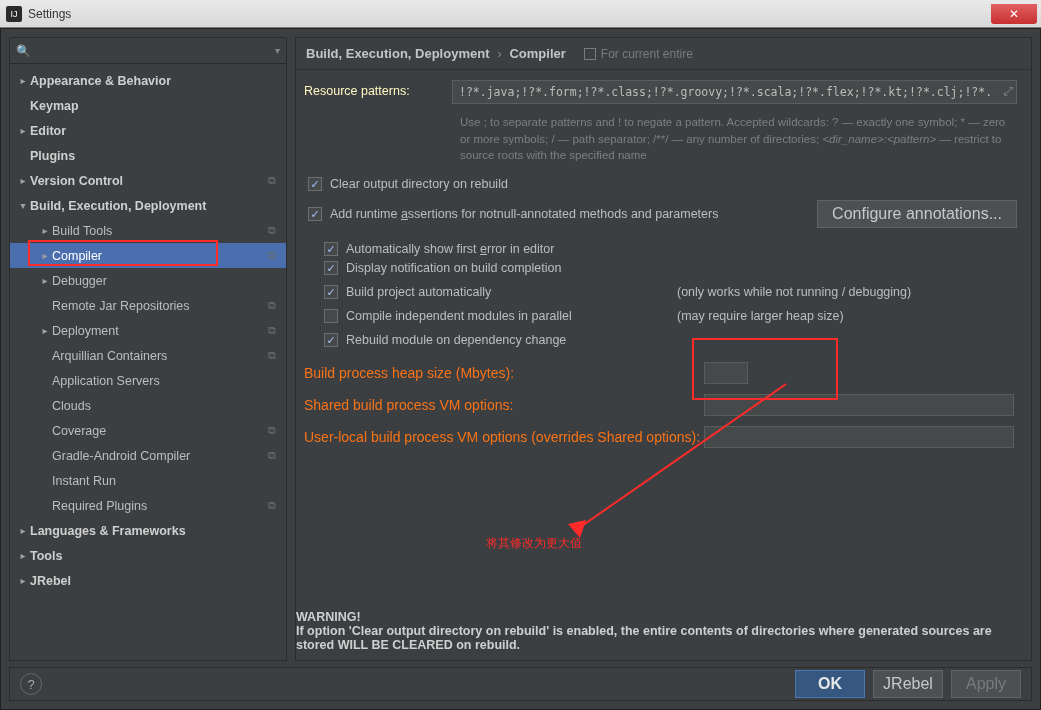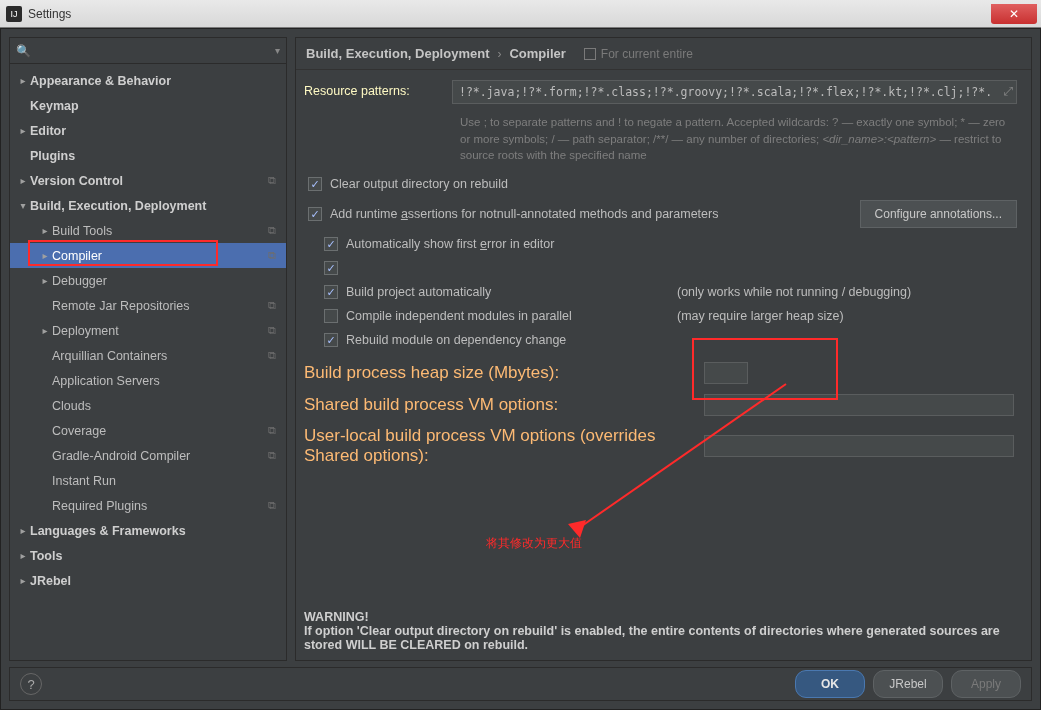--- a/index.html
+++ b/index.html
@@ -54,41 +54,41 @@
   .hint .it { font-style: italic;}
 
   .chk-row { display:flex; align-items:center; height:24px; padding-left:4px;}
   .chk { width:14px; height:14px; border:1px solid #6b6f70; background:#45494a; margin-right:8px; display:flex; align-items:center; justify-content:center; color:#b8d0ff; font-size:11px; cursor:pointer;}
   .chk.checked::after { content:"✓"; color:#a8c0ff; font-size:11px; line-height:1;}
   .chk-row .clabel { color:#bdbdbd; font-size:12.5px;}
   .chk-row .u { text-decoration: underline;}
   .chk-row .aux { margin-left:auto; padding-right:0; color:#bdbdbd; font-size:12.5px; width:340px;}
   .sub { padding-left:20px;}
 
-  .btn { height:28px; padding:0 14px; background:#4c5052; border:1px solid #5e6264; color:#c8c8c8; font-size:12px; cursor:pointer; display:inline-flex; align-items:center;}
+  .btn { height:28px; padding:0 14px; background:#4c5052; border:1px solid #5e6264; color:#c8c8c8; font-size:16px; cursor:pointer; display:inline-flex; align-items:center;}
 
   .form-row { display:flex; align-items:center; margin-top:10px;}
-  .form-row .flabel { width:400px; color:#fdba74; font-size:17px;}
+  .form-row .flabel { width:400px; color:#f97316; font-size:14px;}
   .form-row .fctl { width:310px;}
   .txt { height:22px; background:#45494a; border:1px solid #5a5d5e; color:#cfcfcf; font-size:12px; padding:0 6px;}
   .txt.small { width:42px;padding-left:36px;}
   .txt.full { width:310px;}
 
-  .warn { position:absolute; left:8px; right:14px; bottom:8px; color:#cfcfcf; font-size:12.5px;}
+  .warn { position:absolute; left:0; right:14px; bottom:8px; color:#cfcfcf; font-size:12.5px;}
   .warn .h { font-weight:700;}
   .warn .b { font-weight:700;}
 
   
   .bottombar { position:absolute; left:8px; right:8px; bottom:8px; height:34px; border:1px solid #2b2b2b; background:#3c3f41; display:flex; align-items:center; padding:0 10px;}
   .help-circle { width:22px;height:22px;border:1px solid #666; border-radius:50%; color:#aaa; display:flex;align-items:center;justify-content:center; font-size:13px; cursor:pointer;}
   .bottombar .spacer { flex:1;}
   .btn-primary { background:#365880; border:1px solid #4a78b0; color:#e6e6e6; width:70px; justify-content:center; font-weight:600;}
   .btn-plain { width:70px; justify-content:center;}
   .btn-disabled { color:#7a7a7a; width:70px; justify-content:center;}
-  .bottombar .btn { margin-left:8px;border-radius:11px;}
+  .bottombar .btn { margin-left:8px;}
 
   
   .red-annot { position:absolute; border:2px solid #ff2a2a; pointer-events:none;}
   .arrow-svg { position:absolute; pointer-events:none;}
   .annot-text { position:absolute; color:#ff2a2a; font-size:12px; pointer-events:none;}
 </style>
 </head>
 <body>
 
 <div class="titlebar">
@@ -249,28 +249,29 @@
         </div>
         <div class="chk-row" style="margin-top:6px;">
           <span class="chk checked"></span>
           <span class="clabel">
             <span>Add runtime </span><span class="u">a</span><span>ssertions for notnull-annotated methods and parameters</span>
           </span>
           <span style="flex:1"></span>
           <span class="btn">Configure annotations...</span>
         </div>
 
-        <div class="chk-row sub" style="margin-top:6px;">
+        <div class="chk-row sub" style="margin-top:6px;align-items:flex-end;">
           <span class="chk checked"></span>
           <span class="clabel">
             <span>Automatically show first </span><span class="u">e</span><span>rror in editor</span>
           </span>
         </div>
         <div class="chk-row sub">
           <span class="chk checked"></span>
+          <span class="clabel">Display notification on build completion</span>
         </div>
         <div class="chk-row sub">
           <span class="chk checked"></span>
           <span class="clabel">Build project automatically</span>
           <span class="aux">(only works while not running / debugging)</span>
         </div>
         <div class="chk-row sub">
           <span class="chk"></span>
           <span class="clabel">Compile independent modules in parallel</span>
           <span class="aux">(may require larger heap size)</span>

